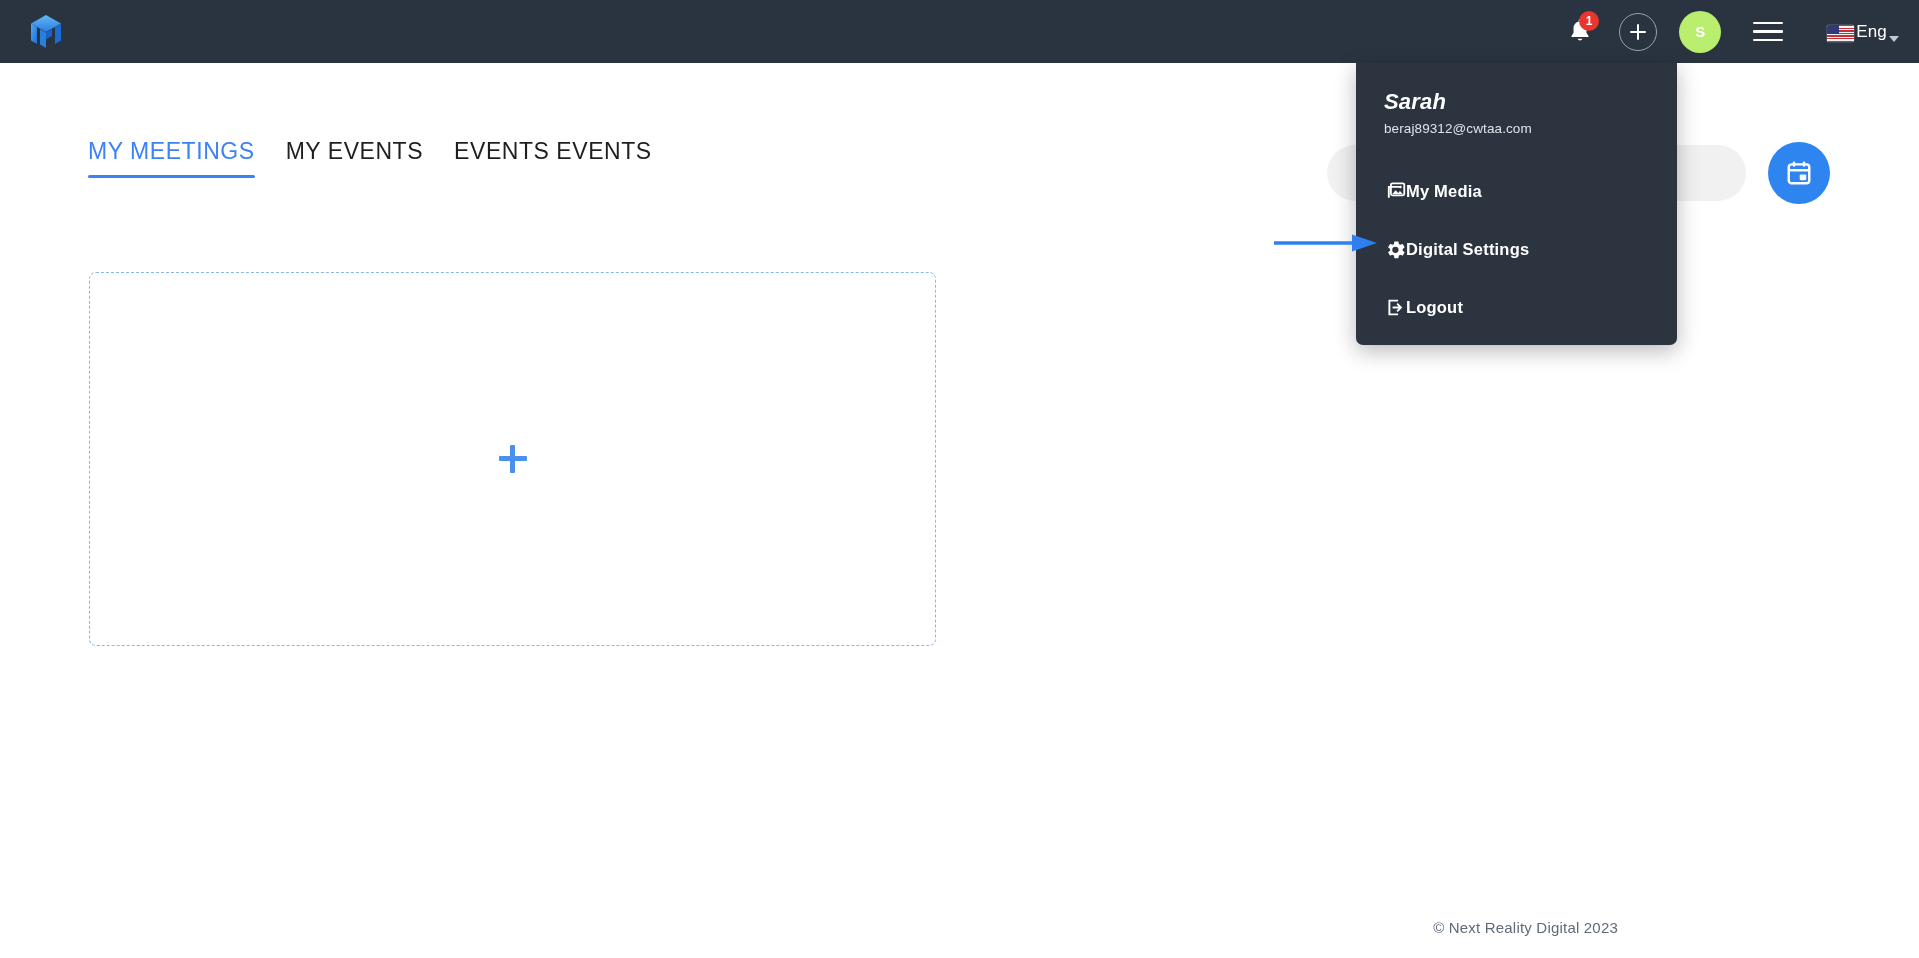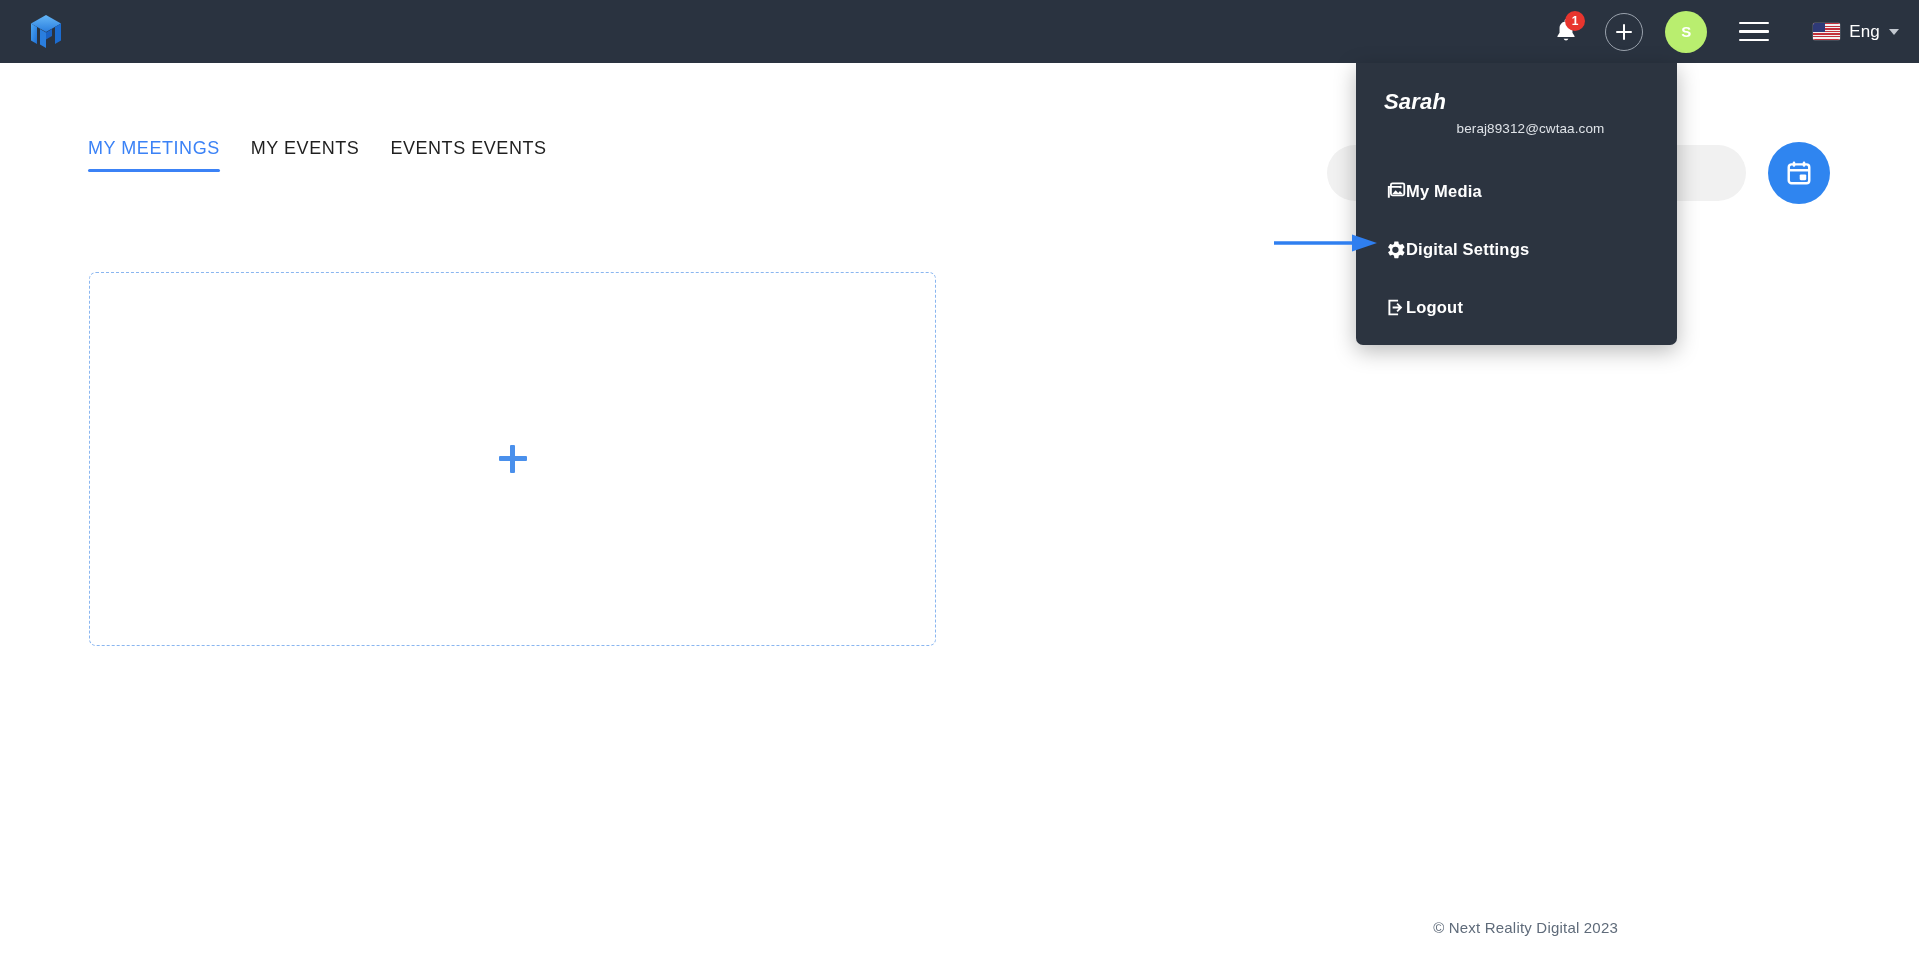--- a/index.html
+++ b/index.html
@@ -61,21 +61,21 @@
   }
   .hamburger {
     width:34px; height:34px; margin-right:42px;
     flex-direction:column; gap:6px;
   }
   .hamburger span {
     display:block; width:30px; height:2.6px;
     background:#ffffff; border-radius:1px;
   }
   .lang {
-    display:flex; align-items:center; gap:9px;
+    display:flex; align-items:flex-end; gap:2px;
     cursor:pointer; padding-right:4px;
   }
   .flag {
     width:27px; height:17px; position:relative;
     border-radius:2px; overflow:hidden;
     background:#ffffff;
     box-shadow:0 0 0 0.5px rgba(255,255,255,0.25);
   }
   .flag .stripes {
     position:absolute; inset:0;
@@ -95,21 +95,21 @@
     border-right:5px solid transparent;
     border-top:6px solid #c2c8d0;
   }
 
   
   .tabs {
     position:absolute; top:138px; left:88px;
     display:flex; align-items:flex-start; gap:31px;
   }
   .tab {
-    font-size:18px; letter-spacing:.55px;
+    font-size:23px; letter-spacing:.55px;
     color:#1f1f1f; padding-bottom:13px;
     cursor:pointer; position:relative;
     white-space:nowrap;
   }
   .tab.active { color:#3b82f6; }
   .tab.active::after {
     content:""; position:absolute;
     left:0; right:0; bottom:0; height:3px;
     background:#3b82f6; border-radius:2px;
   }
@@ -156,21 +156,21 @@
     box-shadow:0 6px 22px rgba(0,0,0,0.28);
     z-index:50;
     padding-top:26px;
   }
   .dd-name {
     color:#ffffff; font-size:22px; font-weight:700;
     padding-left:28px; letter-spacing:.2px;font-style:italic;
   }
   .dd-email {
     color:#dfe3e8; font-size:13.5px;
-    padding-left:28px; margin-top:6px; letter-spacing:.1px;text-align:center;
+    padding-left:28px; margin-top:6px; letter-spacing:.1px;
   }
   .dd-items { margin-top:26px; }
   .dd-item {
     display:flex; align-items:center; 
     height:58px; padding-left:28px;
     color:#ffffff; font-size:16.5px; font-weight:600;
     cursor:pointer; letter-spacing:.2px;
   }
   .dd-icon {
     width:22px; height:22px;

